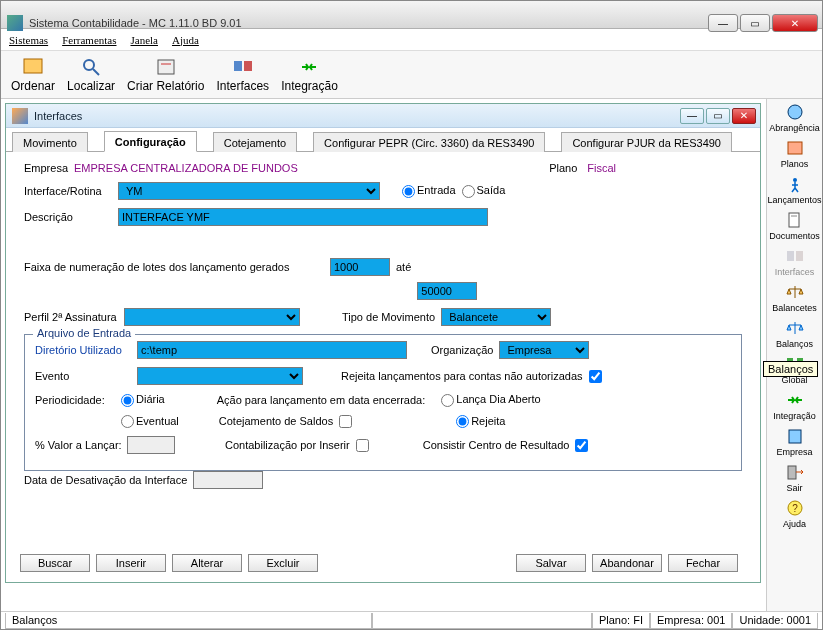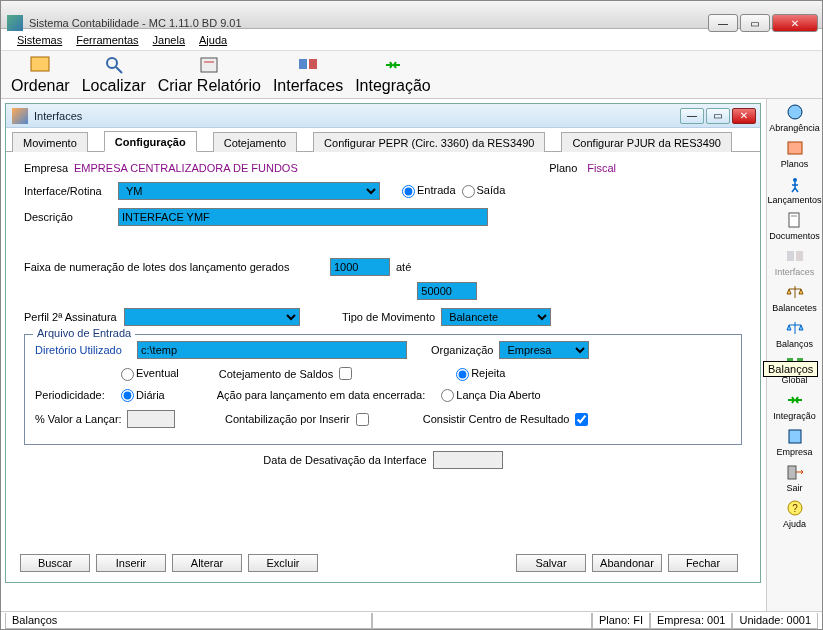--- a/index.html
+++ b/index.html
@@ -36,39 +36,40 @@
     display: flex; align-items: center; justify-content: center;
     background: linear-gradient(#fafafa,#e0e0e0);
     font-size: 10px;
   }
   .winbtn.close { background: linear-gradient(#e77,#c11); color:#fff; width:46px; }
   
   .menubar {
     height: 22px;
     display: flex;
     align-items: center;
-    padding: 0 16px;
+    padding: 0 8px;
     gap: 14px;
     border-bottom: 1px solid #ddd;
+    font-family: Liberation Serif, serif;
   }
   .menubar span { text-decoration: underline; text-decoration-color: transparent; }
   .menubar .u { text-decoration: underline; }
   
   .maintoolbar {
     height: 48px;
     border-bottom: 1px solid #ccc;
     display: flex;
     align-items: center;
     padding: 2px 10px;
     gap: 12px;
     background: #f7f7f7;
   }
   .tbtn {
     display: flex; flex-direction: column; align-items: center;
-    font-size: 16px;
+    font-size: 12px;
     gap: 2px;
   }
   .tbtn .ticon { width: 22px; height: 20px; }
   
   .workarea {
     position: relative;
     height: calc(100% - 28px - 22px - 48px - 18px);
     display: flex;
   }
   .client {
@@ -351,53 +352,60 @@
           <span class="group-title">Arquivo de Entrada</span>
 
           <div class="row">
             <span class="lbl" style="color:#14a;width:96px">Diretório Utilizado</span>
             <input class="inp" style="width: 270px;" value="c:\temp">
             <span style="width:12px"></span>
             <span class="lbl">Organização</span>
             <select class="sel" style="width:90px"><option>Empresa</option></select>
           </div>
 
+          <div class="row">
+            <span class="lbl" style="width:96px">Evento</span>
+            <select class="sel" style="width:166px"><option></option></select>
+            <span style="width:26px"></span>
+            <span class="lbl">Rejeita lançamentos para contas não autorizadas</span>
+            <input type="checkbox" class="check" checked="" style="">
+          </div>
+
+          <div class="row">
+            <span class="lbl" style="width:80px">Periodicidade:</span>
+            <label><input type="radio" class="radio" name="per" checked="" style=""><span>Diária</span></label>
+            <span style="width:40px"></span>
+            <span class="lbl">Ação para lançamento em data encerrada:</span>
+            <span style="width:4px"></span>
+            <label><input type="radio" class="radio" name="acao" style=""><span>Lança Dia Aberto</span></label>
+          </div>
 
           <div class="row">
             <span style="width:80px"></span>
             <label><input type="radio" class="radio" name="per" style=""><span>Eventual</span></label>
             <span style="width:28px"></span>
             <span class="lbl">Cotejamento de Saldos</span>
             <input type="checkbox" class="check" style="">
             <span style="width:90px"></span>
             <label><input type="radio" class="radio" name="acao" checked="" style=""><span>Rejeita</span></label>
-          </div>
-
-          <div class="row">
-            <span class="lbl" style="width:80px">Periodicidade:</span>
-            <label><input type="radio" class="radio" name="per" checked="" style=""><span>Diária</span></label>
-            <span style="width:40px"></span>
-            <span class="lbl">Ação para lançamento em data encerrada:</span>
-            <span style="width:4px"></span>
-            <label><input type="radio" class="radio" name="acao" style=""><span>Lança Dia Aberto</span></label>
           </div>
 
           <div class="row">
             <span class="lbl" style="width:86px">% Valor a Lançar:</span>
             <input class="inp" style="width: 48px; background: rgb(238, 238, 238);">
             <span style="width:38px"></span>
             <span class="lbl">Contabilização por Inserir</span>
             <input type="checkbox" class="check" style="">
             <span style="width:40px"></span>
             <span class="lbl">Consistir Centro de Resultado</span>
             <input type="checkbox" class="check" checked="" style="">
           </div>
         </div>
 
-        <div class="row" style="justify-content:center;margin-top:6px">
+        <div class="row" style="justify-content:flex-start;">
           <span class="lbl">Data de Desativação da Interface</span>
           <input class="inp" style="width: 70px; background: rgb(238, 238, 238);">
         </div>
       </div>
 
       <div class="btnbar">
         <button class="btn">Buscar</button>
         <button class="btn">Inserir</button>
         <button class="btn">Alterar</button>
         <button class="btn">Excluir</button>

